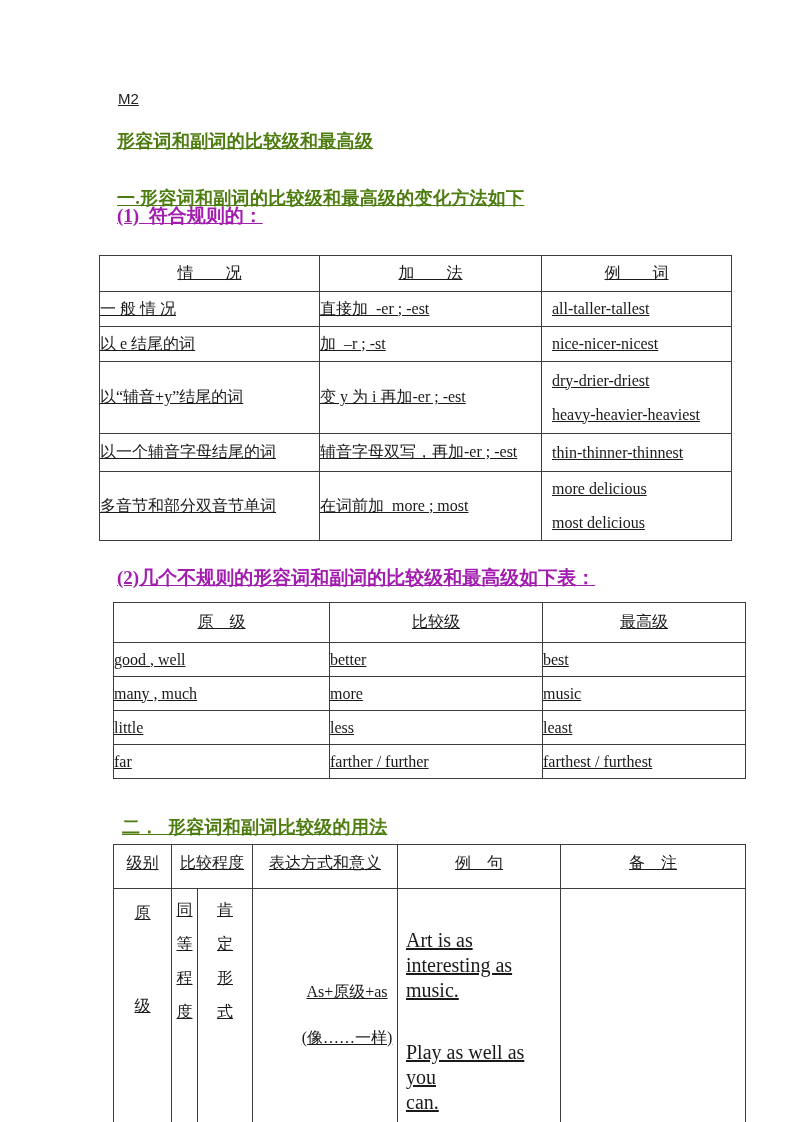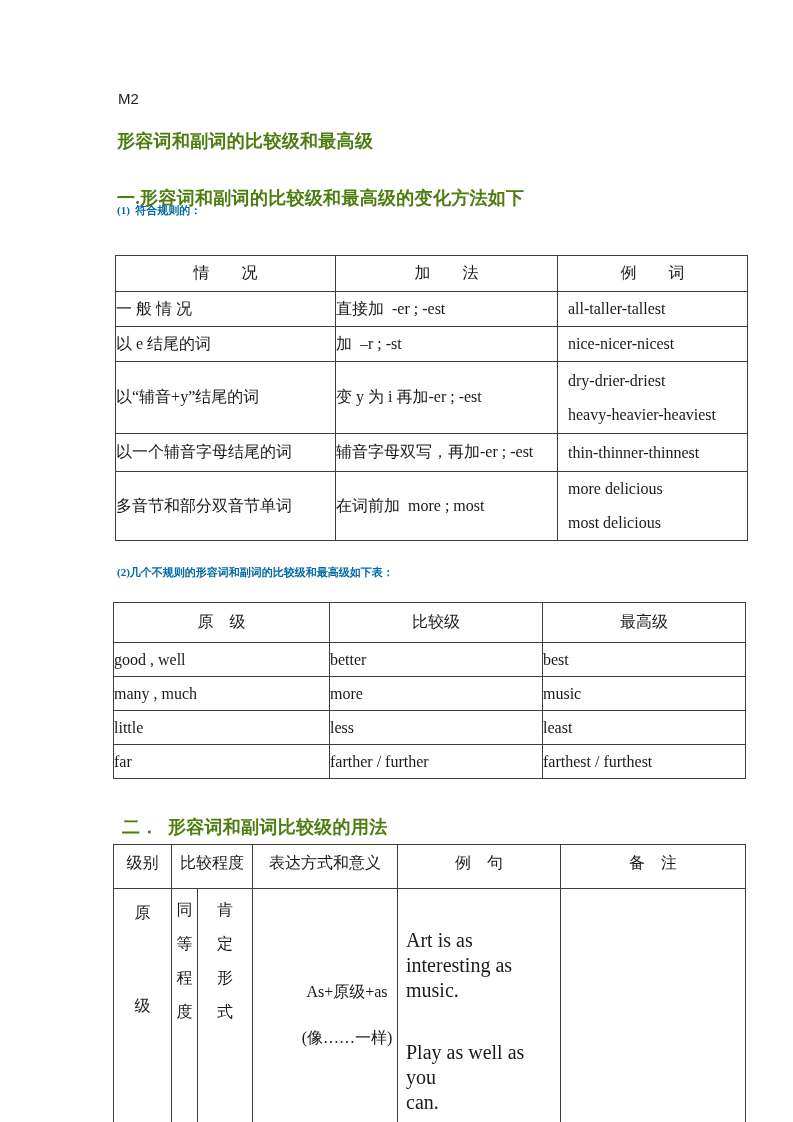--- a/index.html
+++ b/index.html
@@ -5,27 +5,27 @@
   * { margin:0; padding:0; box-sizing:border-box; }
   html,body { background:#ffffff; }
   .page {
     position:relative;
     width:793px; height:1122px;
     background:#ffffff;
     font-family:"Liberation Serif","DejaVu Serif",serif;
     color:#1a1a1a;
     overflow:hidden;
   }
-  .abs { position:absolute; }
+  .abs { position:absolute;text-decoration:underline; }
   .m2 {
     font-family:"Liberation Sans","DejaVu Sans",sans-serif;
     font-size:15px; color:#222;
   }
   .h { font-weight:bold; font-size:18px; color:#4d7c0f; letter-spacing:0.3px; }
-  .h-sub { font-weight:bold; font-size:11px; color:#0369a1; }
+  .h-sub { font-weight:bold; font-size:19px; color:#a21caf; }
 
   table {
     border-collapse:collapse;
     table-layout:fixed;
     width:632px;
     font-size:16px;
   }
   th, td {
     border:1.5px solid #3d3d3d;
     font-weight:normal;
@@ -69,21 +69,21 @@
 <div class="page">
 
   <div class="abs m2" style="left:118px; top:90px;">M2</div>
 
   <div class="abs h" style="left:117px; top:129px;">形容词和副词的比较级和最高级</div>
 
   <div class="abs h" style="left:117px; top:186px;">一.形容词和副词的比较级和最高级的变化方法如下</div>
 
   <div class="abs h-sub" style="left:117px; top:203px;">(1) 符合规则的：</div>
 
-  <table id="table1" class="abs" style="left:115px; top:255px;border-radius:18px;">
+  <table id="table1" class="abs" style="left:99px; top:255px;border-radius:18px;">
     <colgroup>
         <col style="width:220px">
         <col style="width:222px">
         <col style="width:190px">
       </colgroup>
     <tbody>
         <tr style="height:36px">
       <th>情　　况</th>
       <th>加　　法</th>
       <th>例　　词</th>

